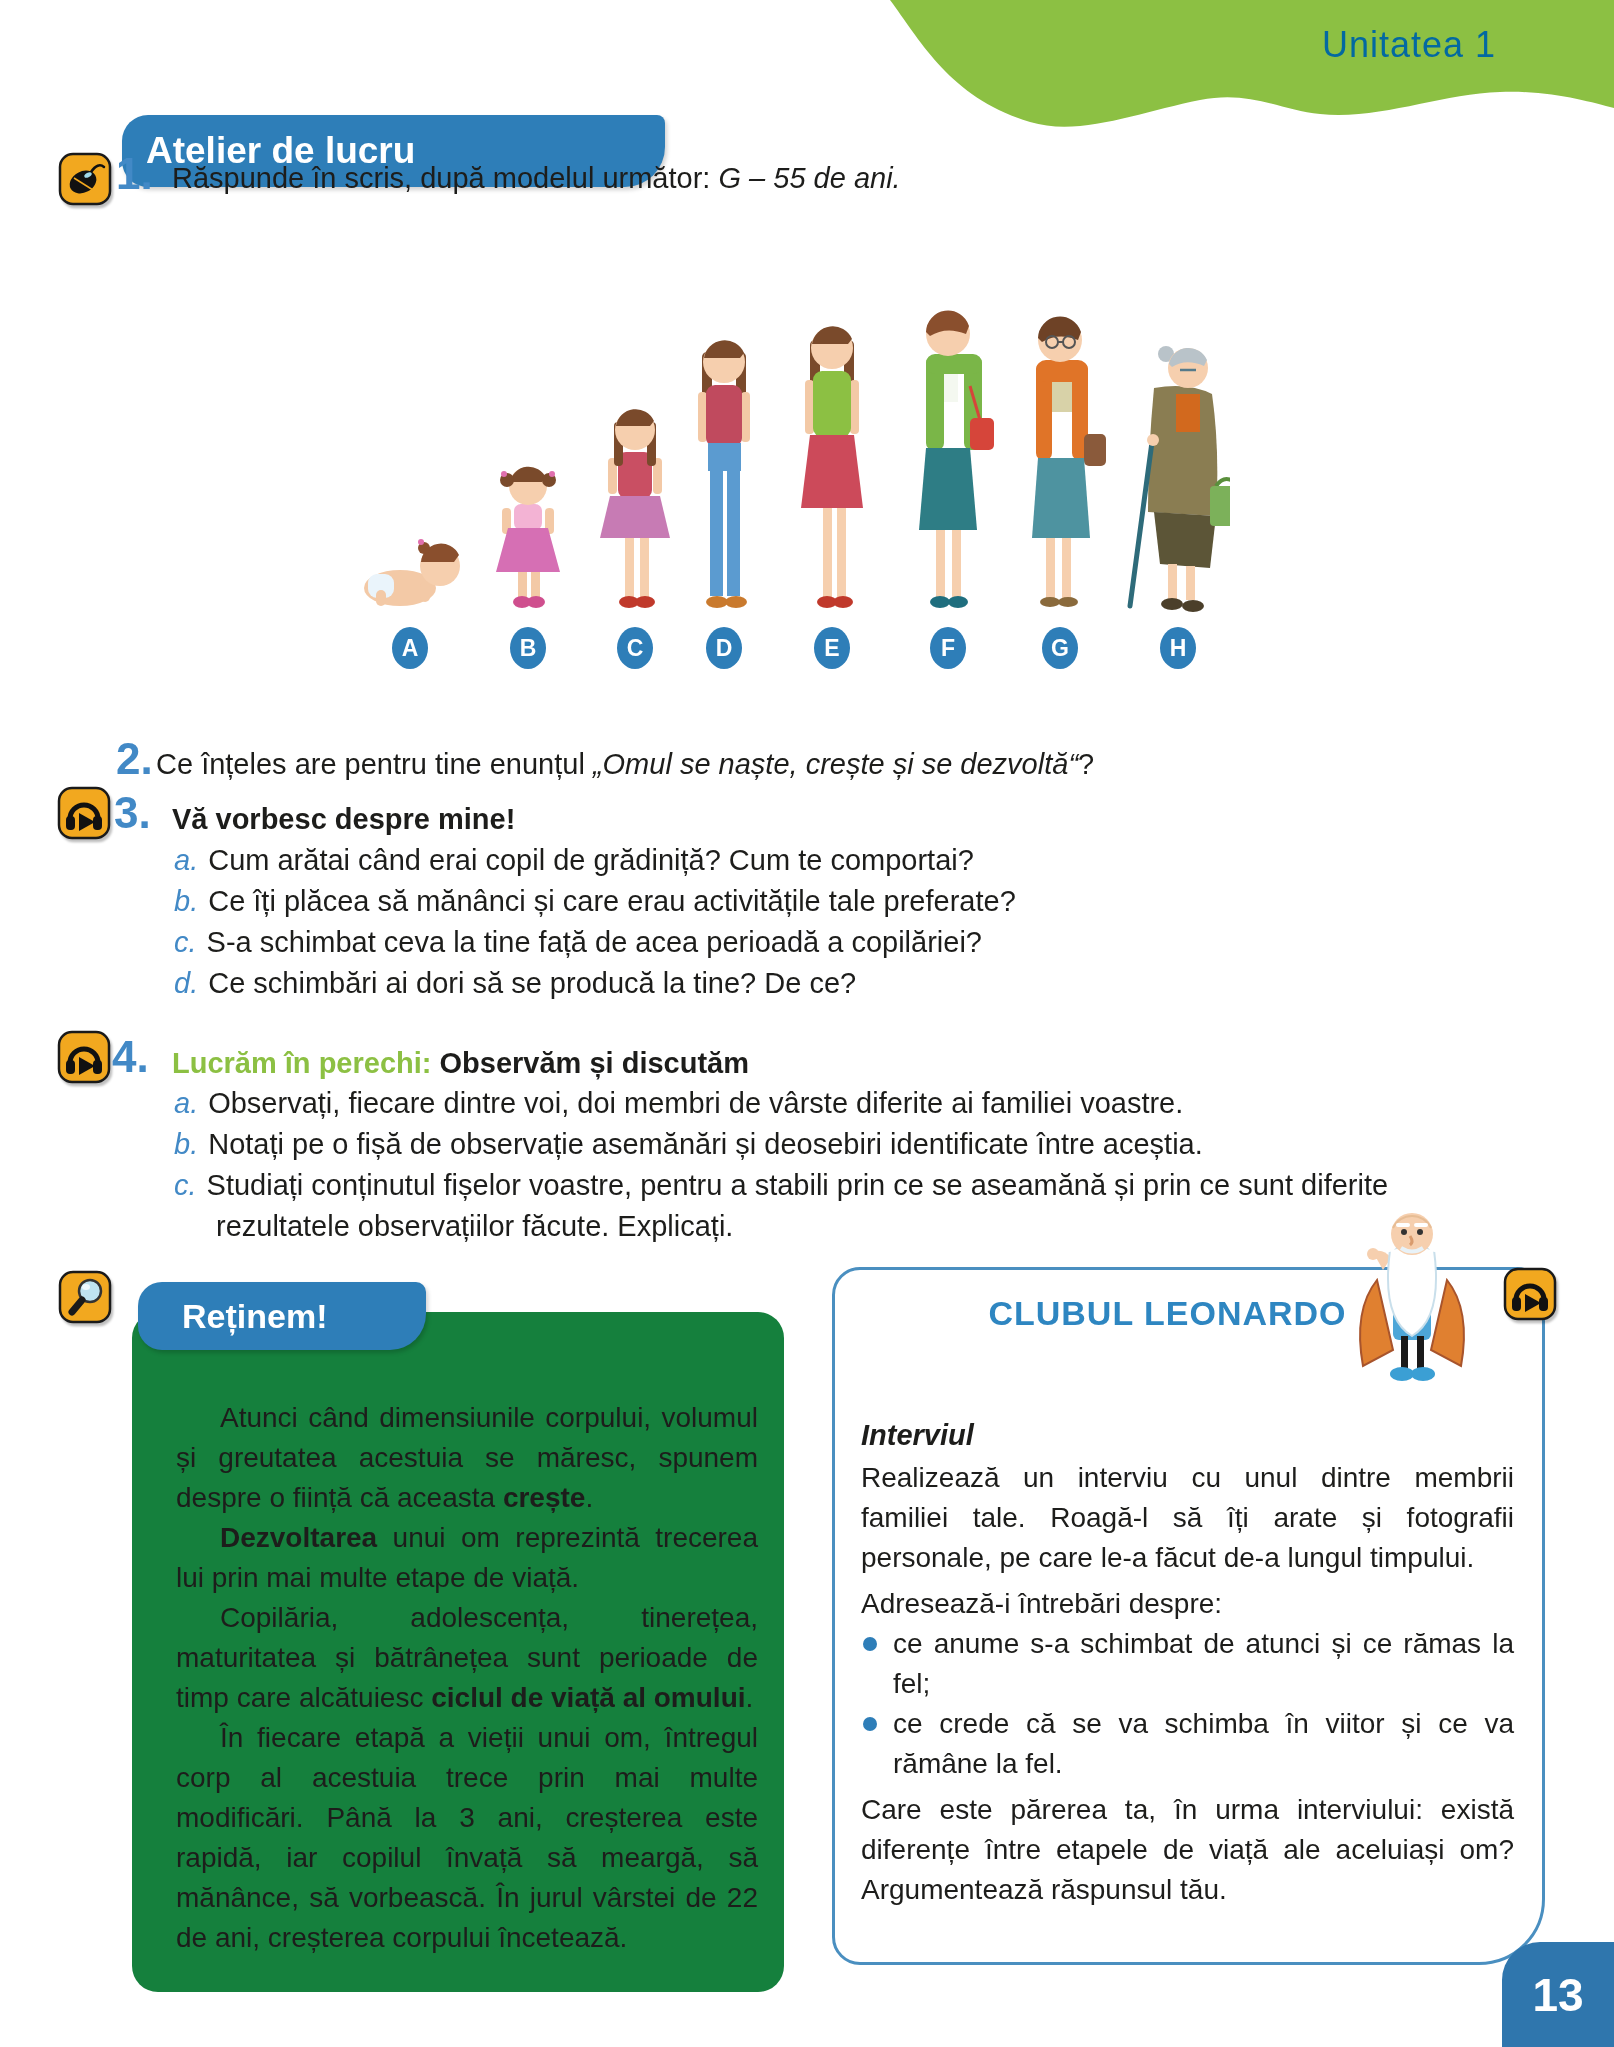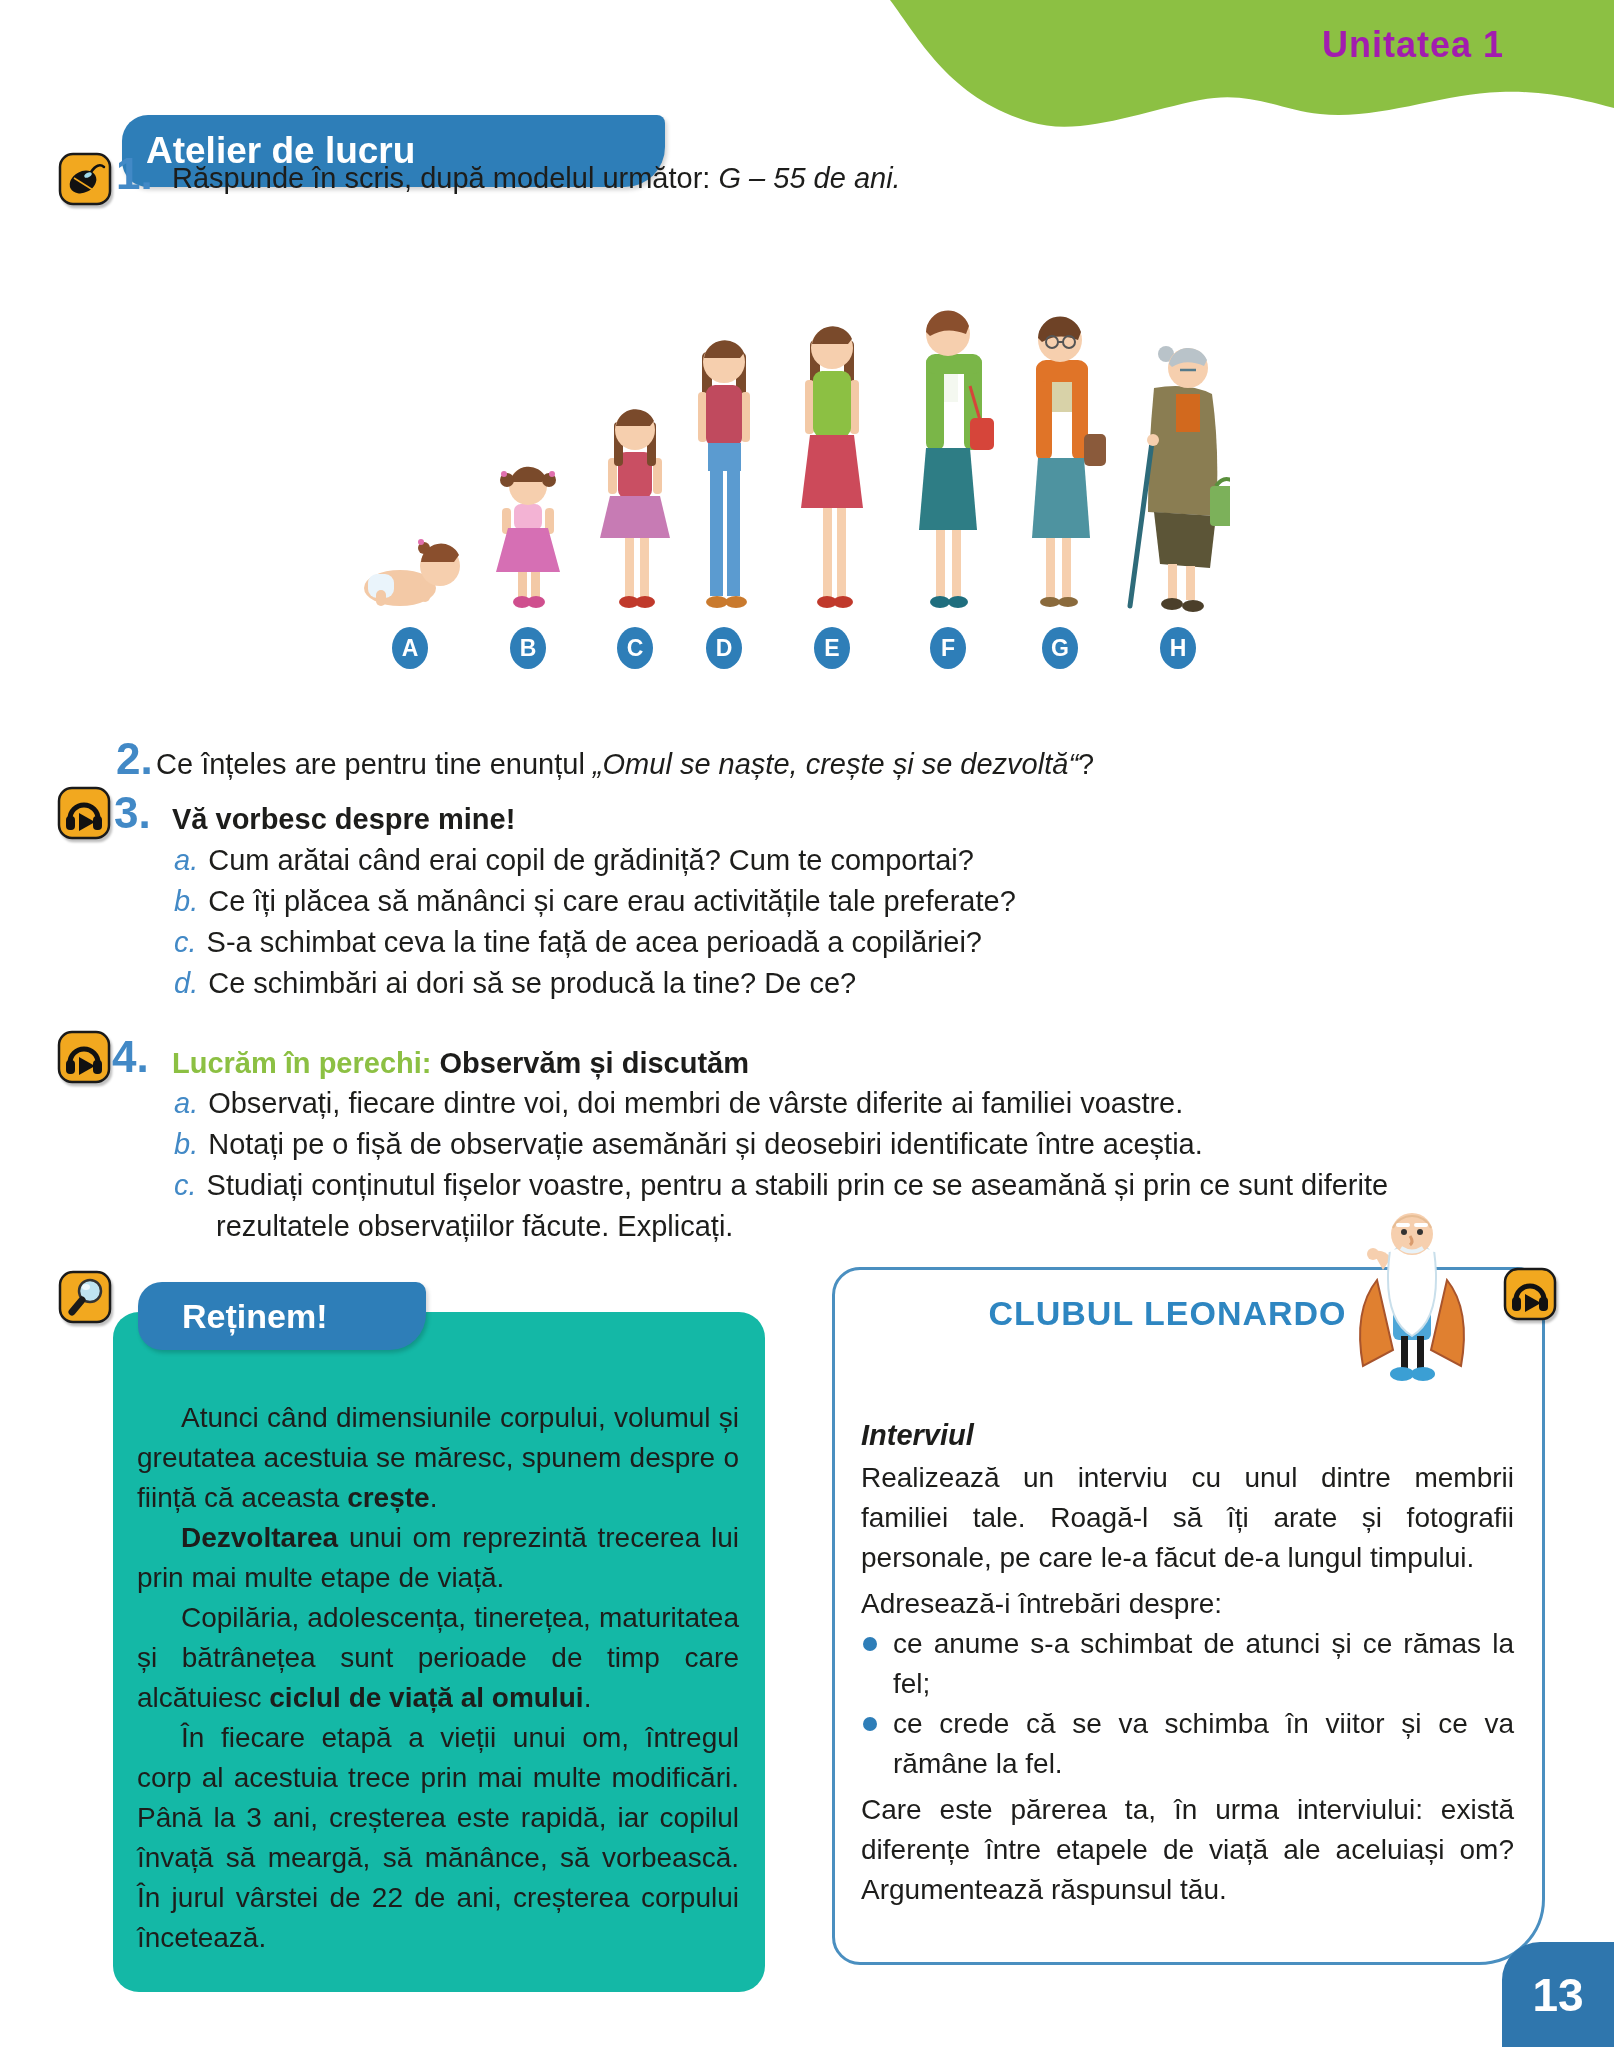--- a/index.html
+++ b/index.html
@@ -4,21 +4,21 @@
 <style>
   html,body{margin:0;padding:0;}
   body{
     width:1614px;height:2047px;position:relative;background:#ffffff;
     font-family:"Liberation Sans", sans-serif;color:#1d1d1b;overflow:hidden;
   }
   .abs{position:absolute;}
 
   
   #green-blob{left:640px;top:0;width:974px;height:150px;}
-  #unit-badge{left:1322px;top:24px;font-size:36px;font-weight:700;color:#a21caf;letter-spacing:1px;}
+  #unit-badge{left:1322px;top:24px;font-size:36px;font-weight:400;color:#0369a1;letter-spacing:1px;}
   #section-banner{
     left:122px;top:115px;width:543px;height:72px;background:#2e7eb8;
     border-radius:26px 8px 40px 26px;color:#fff;font-size:37px;font-weight:700;
     line-height:72px;padding-left:24px;box-sizing:border-box;
     box-shadow:2px 3px 4px rgba(0,0,0,.18);
   }
 
   
   .ex-num{font-size:44px;font-weight:700;color:#4289c6;line-height:44px;}
   .ex-text{font-size:29px;line-height:41px;}
@@ -33,22 +33,22 @@
   .badge-icon svg{filter:drop-shadow(2px 3px 1px rgba(0,0,0,.25));}
 
   
   .fig-label{
     width:36px;height:42px;border-radius:50%;background:#2e7eb8;color:#fff;
     font-size:23px;font-weight:700;display:flex;align-items:center;justify-content:center;
   }
 
   
   #retinem-box{
-    left:113px;top:1312px;width:652px;height:680px;background:#14b8a6;
-    border-radius:26px;box-sizing:border-box;padding:86px 26px 0 24px;
+    left:132px;top:1312px;width:652px;height:680px;background:#15803d;
+    border-radius:26px;box-sizing:border-box;padding:86px 26px 0 44px;
   }
   #retinem-tab{
     left:138px;top:1282px;width:288px;height:68px;background:#2e7eb8;
     border-radius:24px 10px 36px 24px;color:#ffffff;font-size:34px;font-weight:700;
     line-height:68px;padding-left:44px;box-sizing:border-box;z-index:3;
     box-shadow:2px 3px 4px rgba(0,0,0,.18);
   }
   #retinem-box p{margin:0;text-align:justify;font-size:28px;line-height:40px;text-indent:44px;}
   #retinem-box b{font-weight:700;}
 

